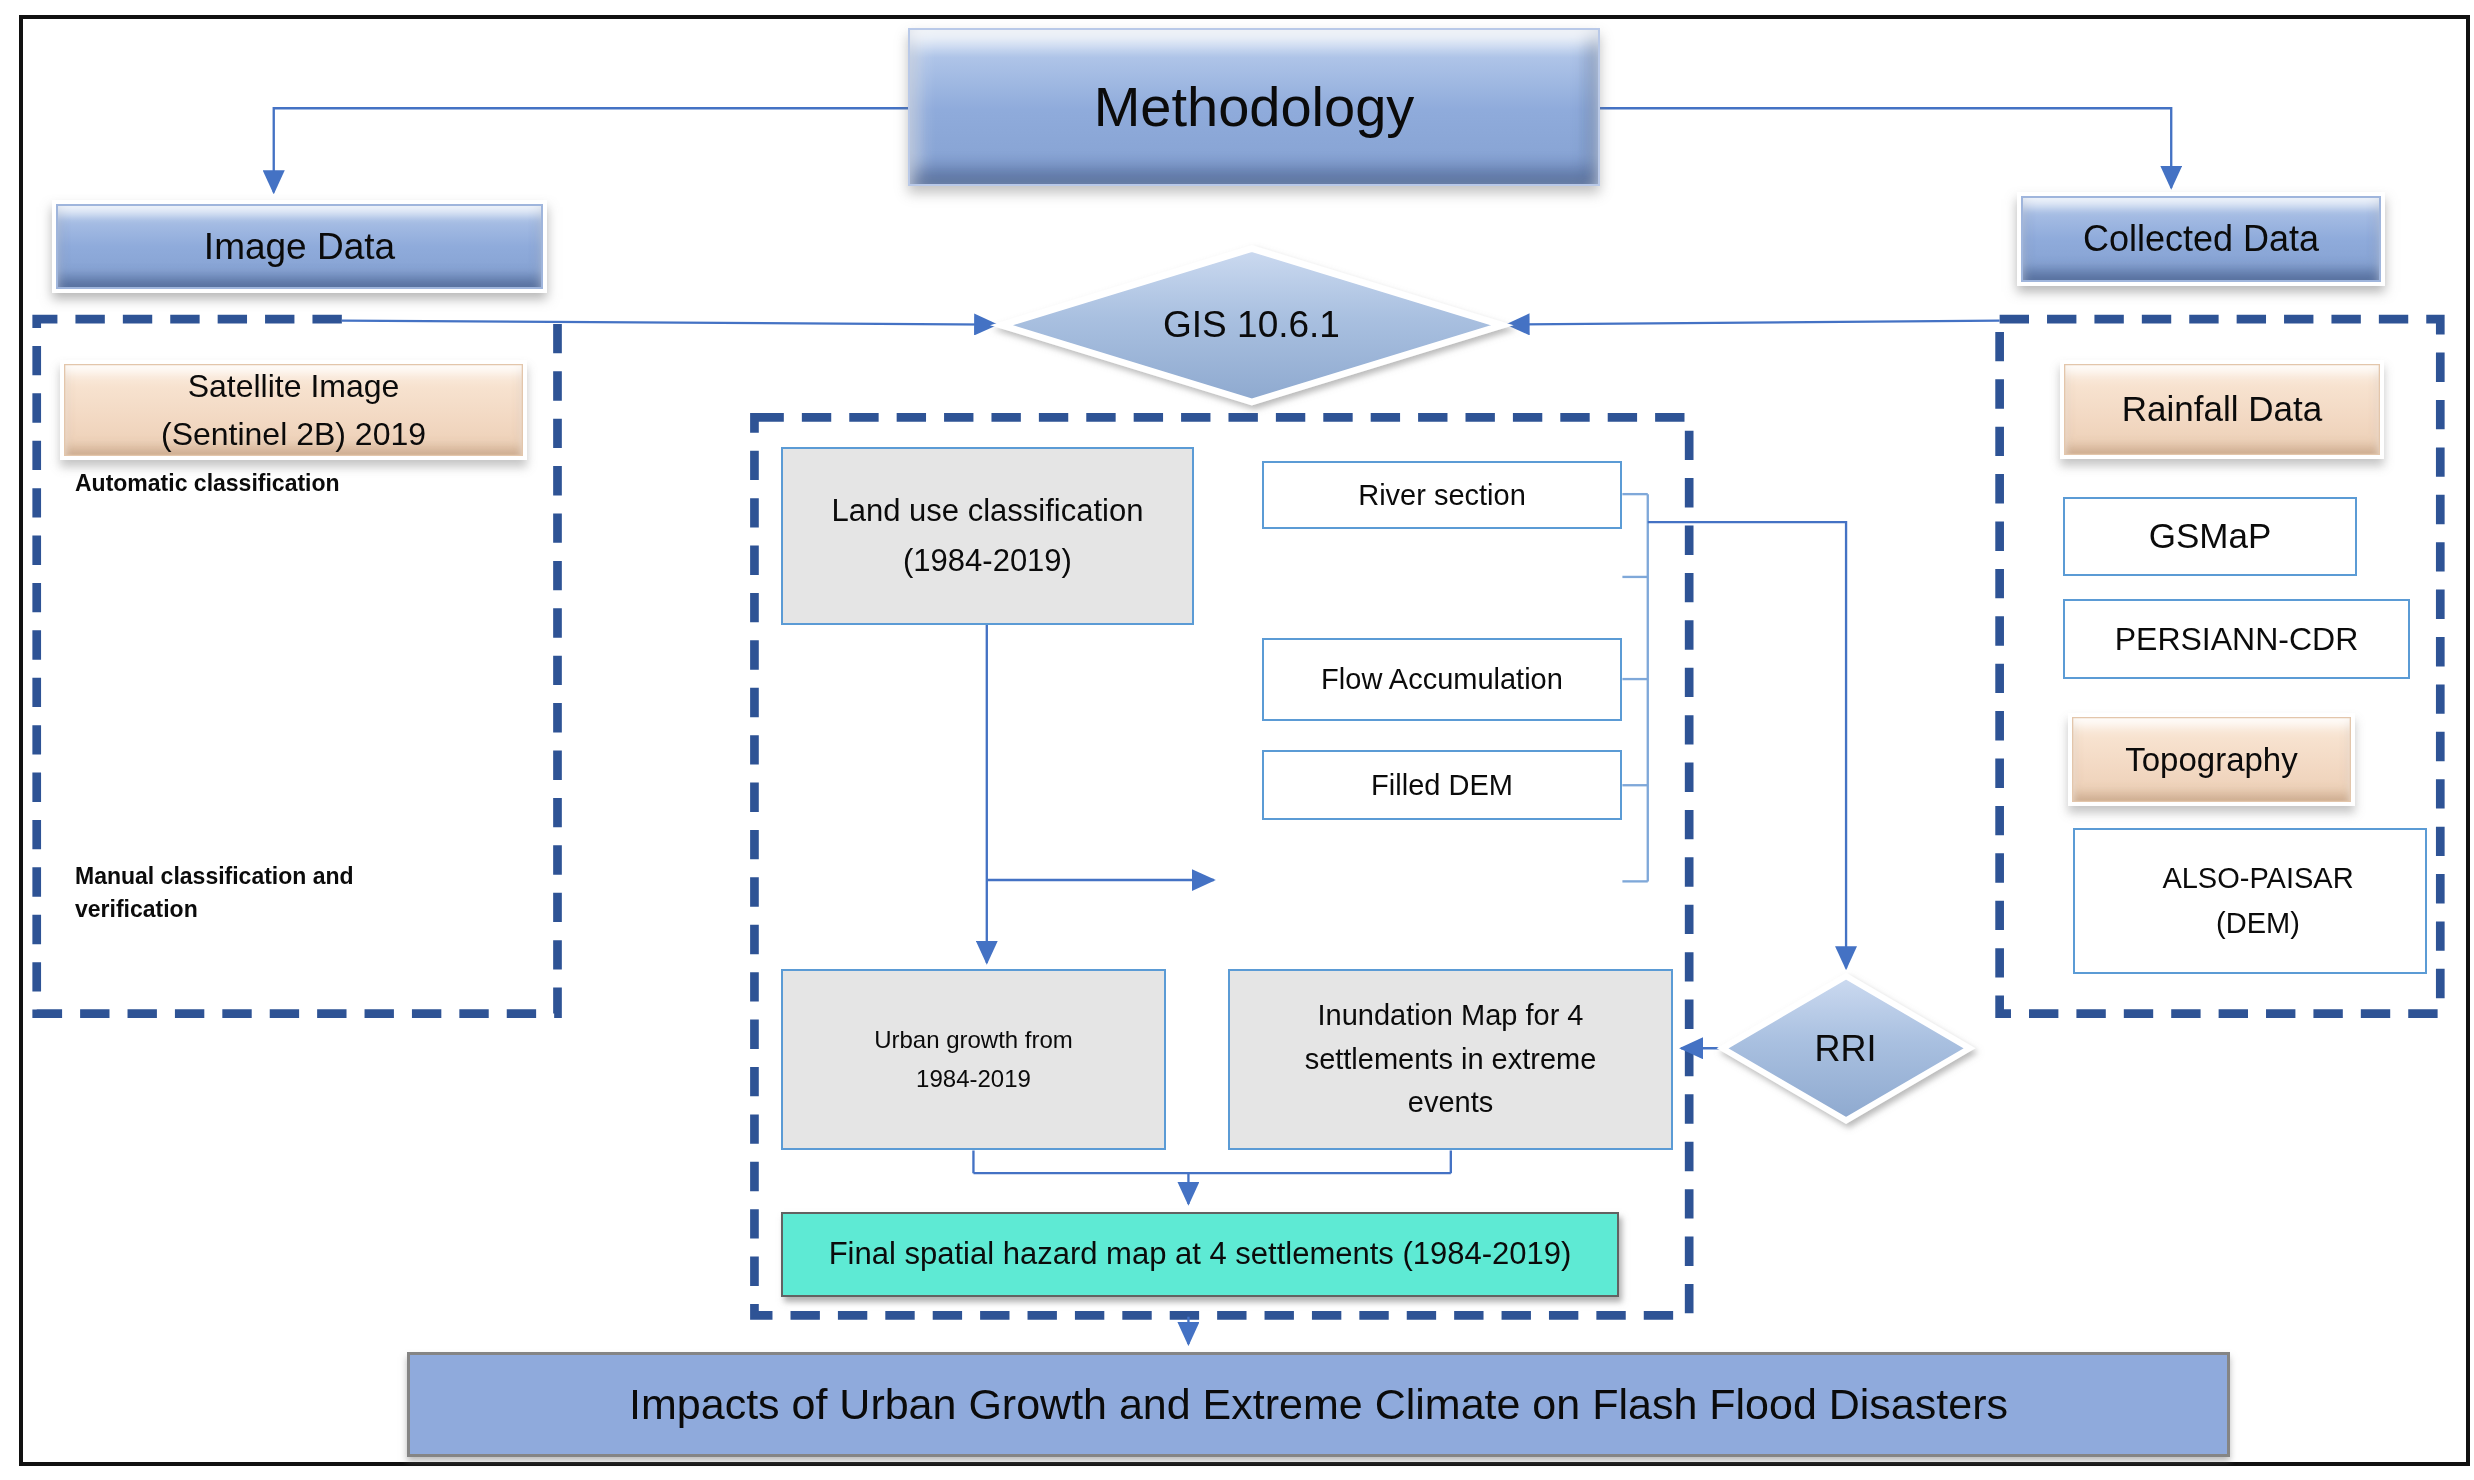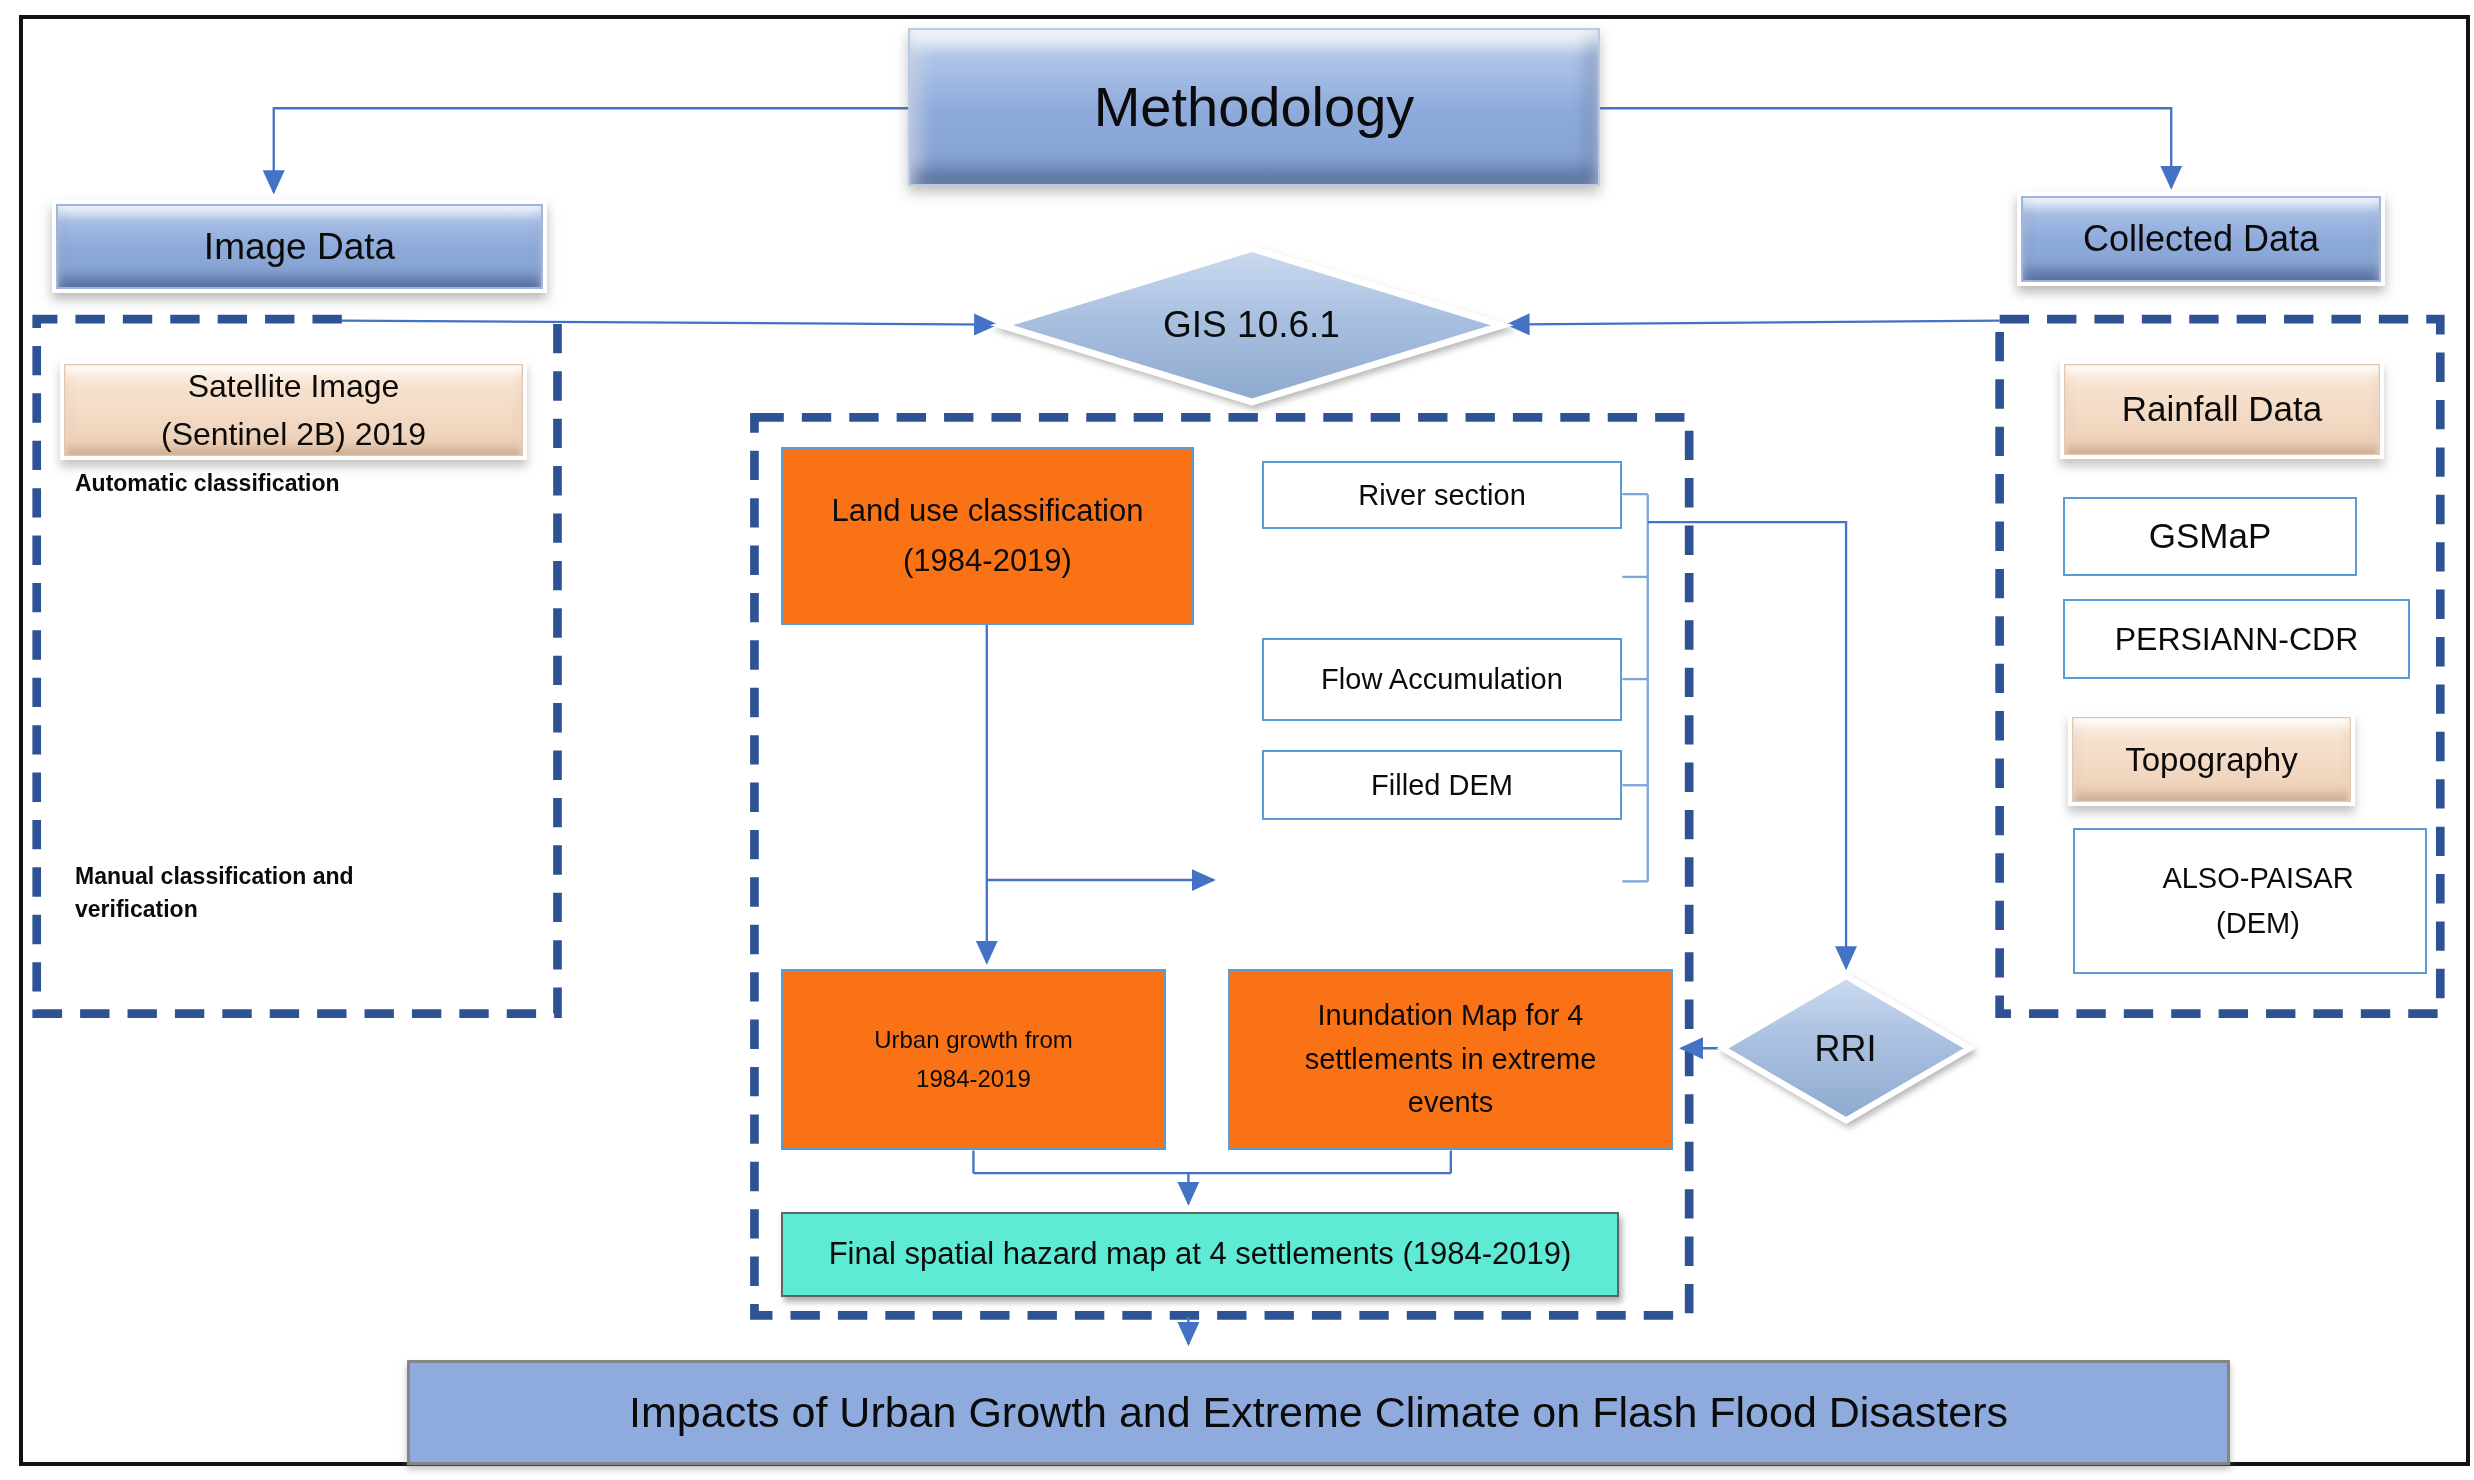--- a/index.html
+++ b/index.html
@@ -27,21 +27,21 @@
                inset -12px 0 14.7px rgba(70,92,132,.3);
   }
   .bevel-peach{
     background:linear-gradient(180deg,#fdf3e9 0%,#f7e2cf 25%,#f2d8c2 62%,#ebceb4 100%);
     border:4px solid #ffffff;
     box-shadow:0 6.7px 9.3px rgba(120,120,120,.42),
                inset 0 0 0 1.3px #e3c6ab,
                inset 0 8px 9.3px rgba(255,255,255,.75),
                inset 0 -8px 10.7px rgba(150,108,78,.35);
   }
-  .plain{background:#f97316;border:2.7px solid #5b9bd5;}
+  .plain{background:#e5e5e5;border:2.7px solid #5b9bd5;}
   .thin{background:#ffffff;border:2px solid #5b9bd5;}
   .final-box{background:#5eead4;border:2.7px solid #626262;box-shadow:3.3px 4.7px 6px rgba(110,110,110,.55);}
   .banner{background:#8faadc;border:3.3px solid #858585;box-shadow:0 5.3px 6.7px rgba(130,130,130,.55);}
   .note{position:absolute;z-index:2;font-weight:bold;font-size:23px;line-height:1.45;text-align:left;white-space:pre-line;}
   .dlabel{position:absolute;z-index:2;display:flex;align-items:center;justify-content:center;text-align:center;}
 </style>
 </head>
 <body>
 
 <div class="stage">
@@ -154,18 +154,18 @@
     <span>PERSIANN-CDR</span>
   </div>
   <div class="node bevel-peach" style="left:2068px;top:713px;width:287px;height:93px;font-size:33px;">
     <span>Topography</span>
   </div>
   <div class="node thin" style="left:2073px;top:828px;width:354px;height:146px;font-size:29px;line-height:1.55;padding-left:16px;">
     <span>ALSO-PAISAR
 (DEM)</span>
   </div>
 
-  <div class="node banner" style="left:407px;top:1352px;width:1823px;height:105px;font-size:43px;margin-top:8px;">
+  <div class="node banner" style="left:407px;top:1352px;width:1823px;height:105px;font-size:43px;">
     <span>Impacts of Urban Growth and Extreme Climate on Flash Flood Disasters</span>
   </div>
 
 </div>
 
 
 </body></html>

